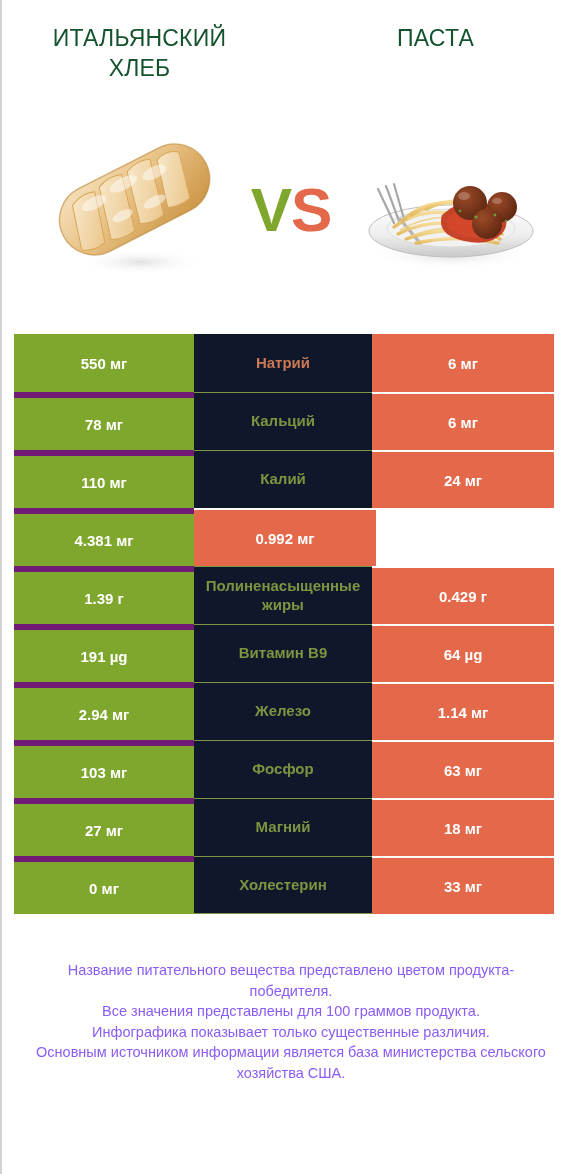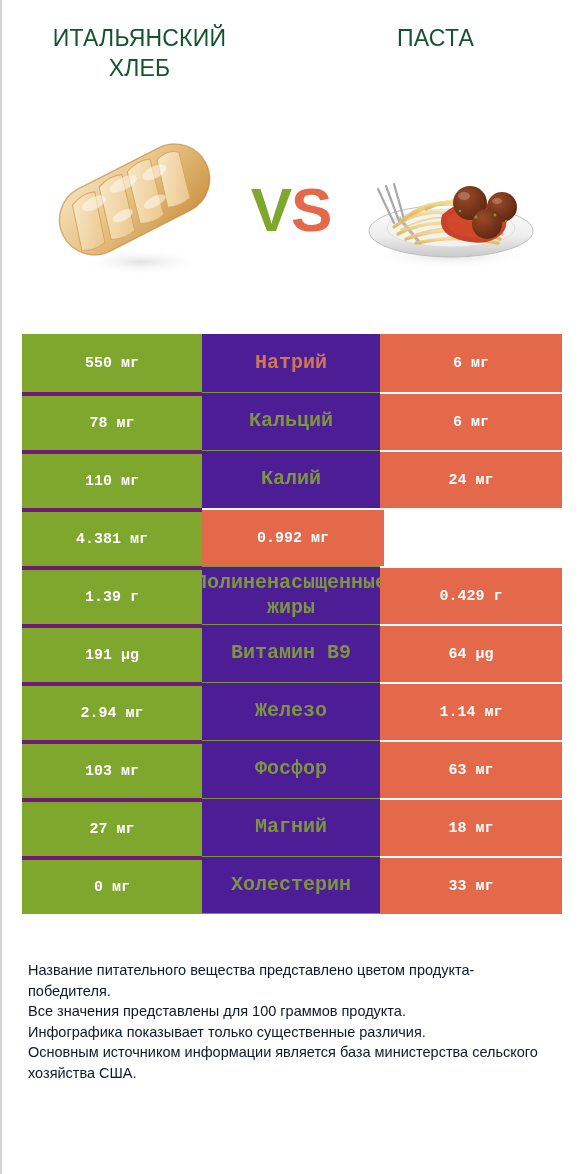--- a/index.html
+++ b/index.html
@@ -67,24 +67,23 @@
     font-weight: 700;
     letter-spacing: -1px;
     line-height: 1;
     margin-top: 8px;
   }
   .vs .v { color: #7FA72E; }
   .vs .s { color: #E4684A; }
 
   
   .table {
-    margin: 18px 20px 0 20px;
+    margin: 18px 20px 0 12px;
     width: 540px;
     position: relative;
-    font-family: Liberation Mono, monospace;
   }
   .row {
     display: flex;
     width: 100%;
     align-items: stretch;
     position: relative;
   }
   .cell {
     display: flex;
     align-items: center;
@@ -100,45 +99,46 @@
     background: #7FA72E;
     color: #ffffff;
   }
   .cell.right {
     flex: 0 0 182px;
     background: #E4684A;
     color: #ffffff;
   }
   .cell.mid {
     flex: 1 1 auto;
-    background: #4c1d95;
-    font-size: 20px;
+    background: #0f172a;
+    font-size: 15px;
     font-weight: 700;
     line-height: 1.22;
     overflow: hidden;
     white-space: nowrap;
   }
   .cell.mid.wrap { white-space: normal; }
   .cell.mid.win-green  { color: #7D9440; }
   .cell.mid.win-orange { color: #CC7755; }
 
   
   .row + .row .cell.mid { border-top: 1.5px solid #7D9440; }
   .table .row:last-child .cell.mid { border-bottom: 1.5px solid #7D9440; }
 
   
-  .row + .row .cell.left  { border-top: 4px solid #701a75; }
+  .row + .row .cell.left  { border-top: 6px solid #701a75; }
   .row + .row .cell.right { border-top: 2px solid #ffffff; }
 
   
   .footer {
     margin: 46px 26px 0 26px;
+    text-align: center;
     font-size: 14.5px;
     line-height: 1.42;
-    color: #0f172a;
+    color: #8b5cf6;
     white-space: pre-line;
   }
 
   
   svg { display: block; }
 </style>
 </head>
 <body>
 
 <div class="page">

